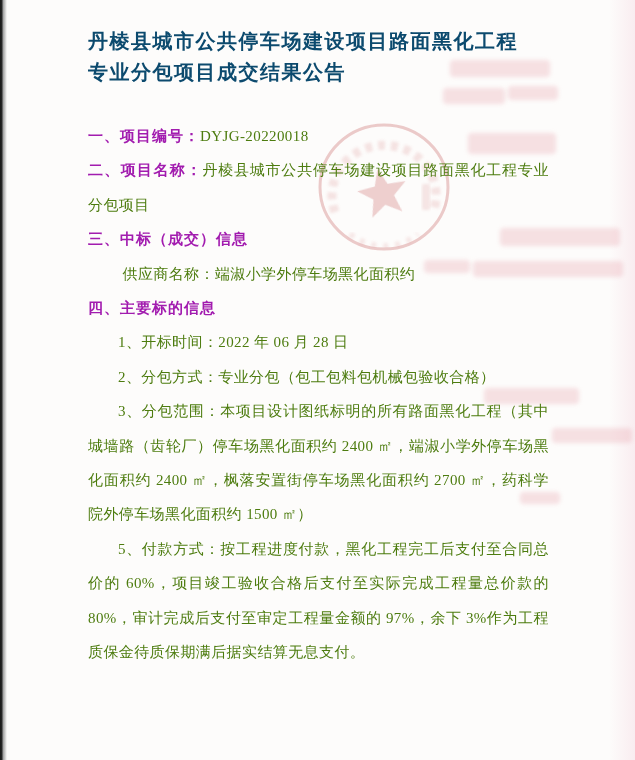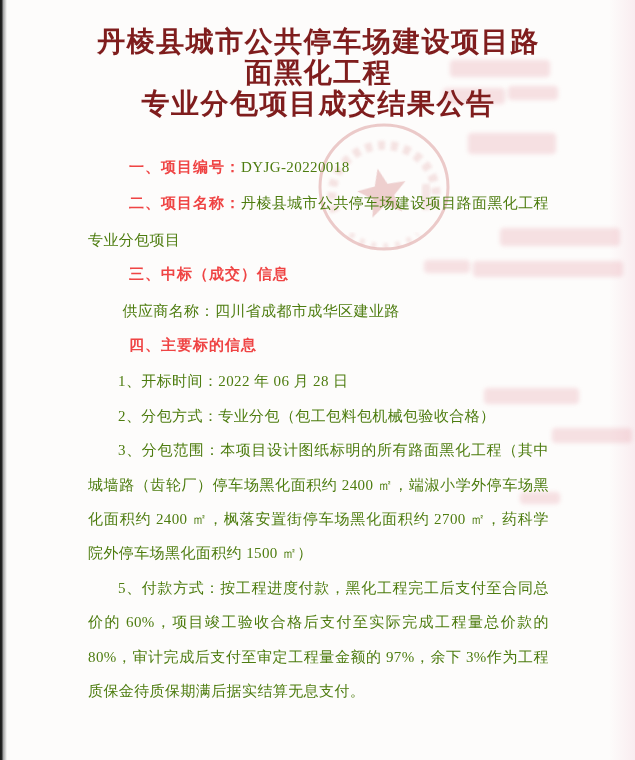--- a/index.html
+++ b/index.html
@@ -11,26 +11,26 @@
   .scan-edge{
     position:absolute;left:0;top:0;bottom:0;width:7px;z-index:3;
     background:linear-gradient(90deg,#181818 0px,#2a2a2a 2px,#9d9d9d 3px,rgba(210,210,210,0) 7px);
   }
   .right-tint{
     position:absolute;right:0;top:0;bottom:0;width:26px;z-index:0;
     background:linear-gradient(270deg,rgba(246,224,231,.55),rgba(246,224,231,0));
   }
   .content{position:relative;z-index:2;padding:26px 86px 0 88px;}
   .title{
-    font-family:"DejaVu Sans",sans-serif;font-weight:700;font-size:28px;
-    line-height:31px;text-align:center;color:#7f1d1d;letter-spacing:1.5px;
+    font-family:"DejaVu Sans",sans-serif;font-weight:700;font-size:20px;
+    line-height:31px;text-align:left;color:#0c4a6e;letter-spacing:1.5px;
     margin:0 0 31px 0;
   }
   p{margin:0;font-size:15px;line-height:34.4px;letter-spacing:.4px;text-align:justify;}
-  .h{font-family:Liberation Mono, monospace;font-weight:700;color:#ef4444;letter-spacing:1px;margin-left:41px;}
+  .h{font-family:Liberation Sans, sans-serif;font-weight:700;color:#a21caf;letter-spacing:1px;}
   .v{color:#4d7c0f;}
   .sub{text-indent:2.3em;}
   .item{text-indent:2em;}
   .seal{position:absolute;left:310px;top:112px;width:152px;height:150px;z-index:1;opacity:.85;}
   .bleed{
     position:absolute;z-index:0;border-radius:4px;
     background:rgba(233,158,170,.30);filter:blur(2.2px);
   }
 </style>
 </head>
@@ -77,21 +77,21 @@
       <div>丹棱县城市公共停车场建设项目路面黑化工程</div>
       <div>专业分包项目成交结果公告</div>
     </div>
 
     <p><b class="h">一、项目编号：</b><span class="v">DYJG-20220018</span></p>
 
     <p><b class="h">二、项目名称：</b><span class="v">丹棱县城市公共停车场建设项目路面黑化工程专业分包项目</span></p>
 
     <p><b class="h">三、中标（成交）信息</b></p>
 
-    <p class="sub"><span class="v">供应商名称：</span><span class="v">四川省成都市成华区建业路</span></p>
+    <p class="sub"><span class="v">供应商名称：</span><span class="v">端淑小学外停车场黑化面积约</span></p>
 
 
 
     <p><b class="h">四、主要标的信息</b></p>
 
     <p class="item"><span class="v">1、开标时间：</span><span class="v">2022 年 06 月 28 日</span></p>
 
     <p class="item"><span class="v">2、分包方式：</span><span class="v">专业分包（包工包料包机械包验收合格）</span></p>
 
     <p class="item"><span class="v">3、分包范围：</span><span class="v">本项目设计图纸标明的所有路面黑化工程（其中城墙路（齿轮厂）停车场黑化面积约 2400 ㎡，端淑小学外停车场黑化面积约 2400 ㎡，枫落安置街停车场黑化面积约 2700 ㎡，药科学院外停车场黑化面积约 1500 ㎡）</span></p>

